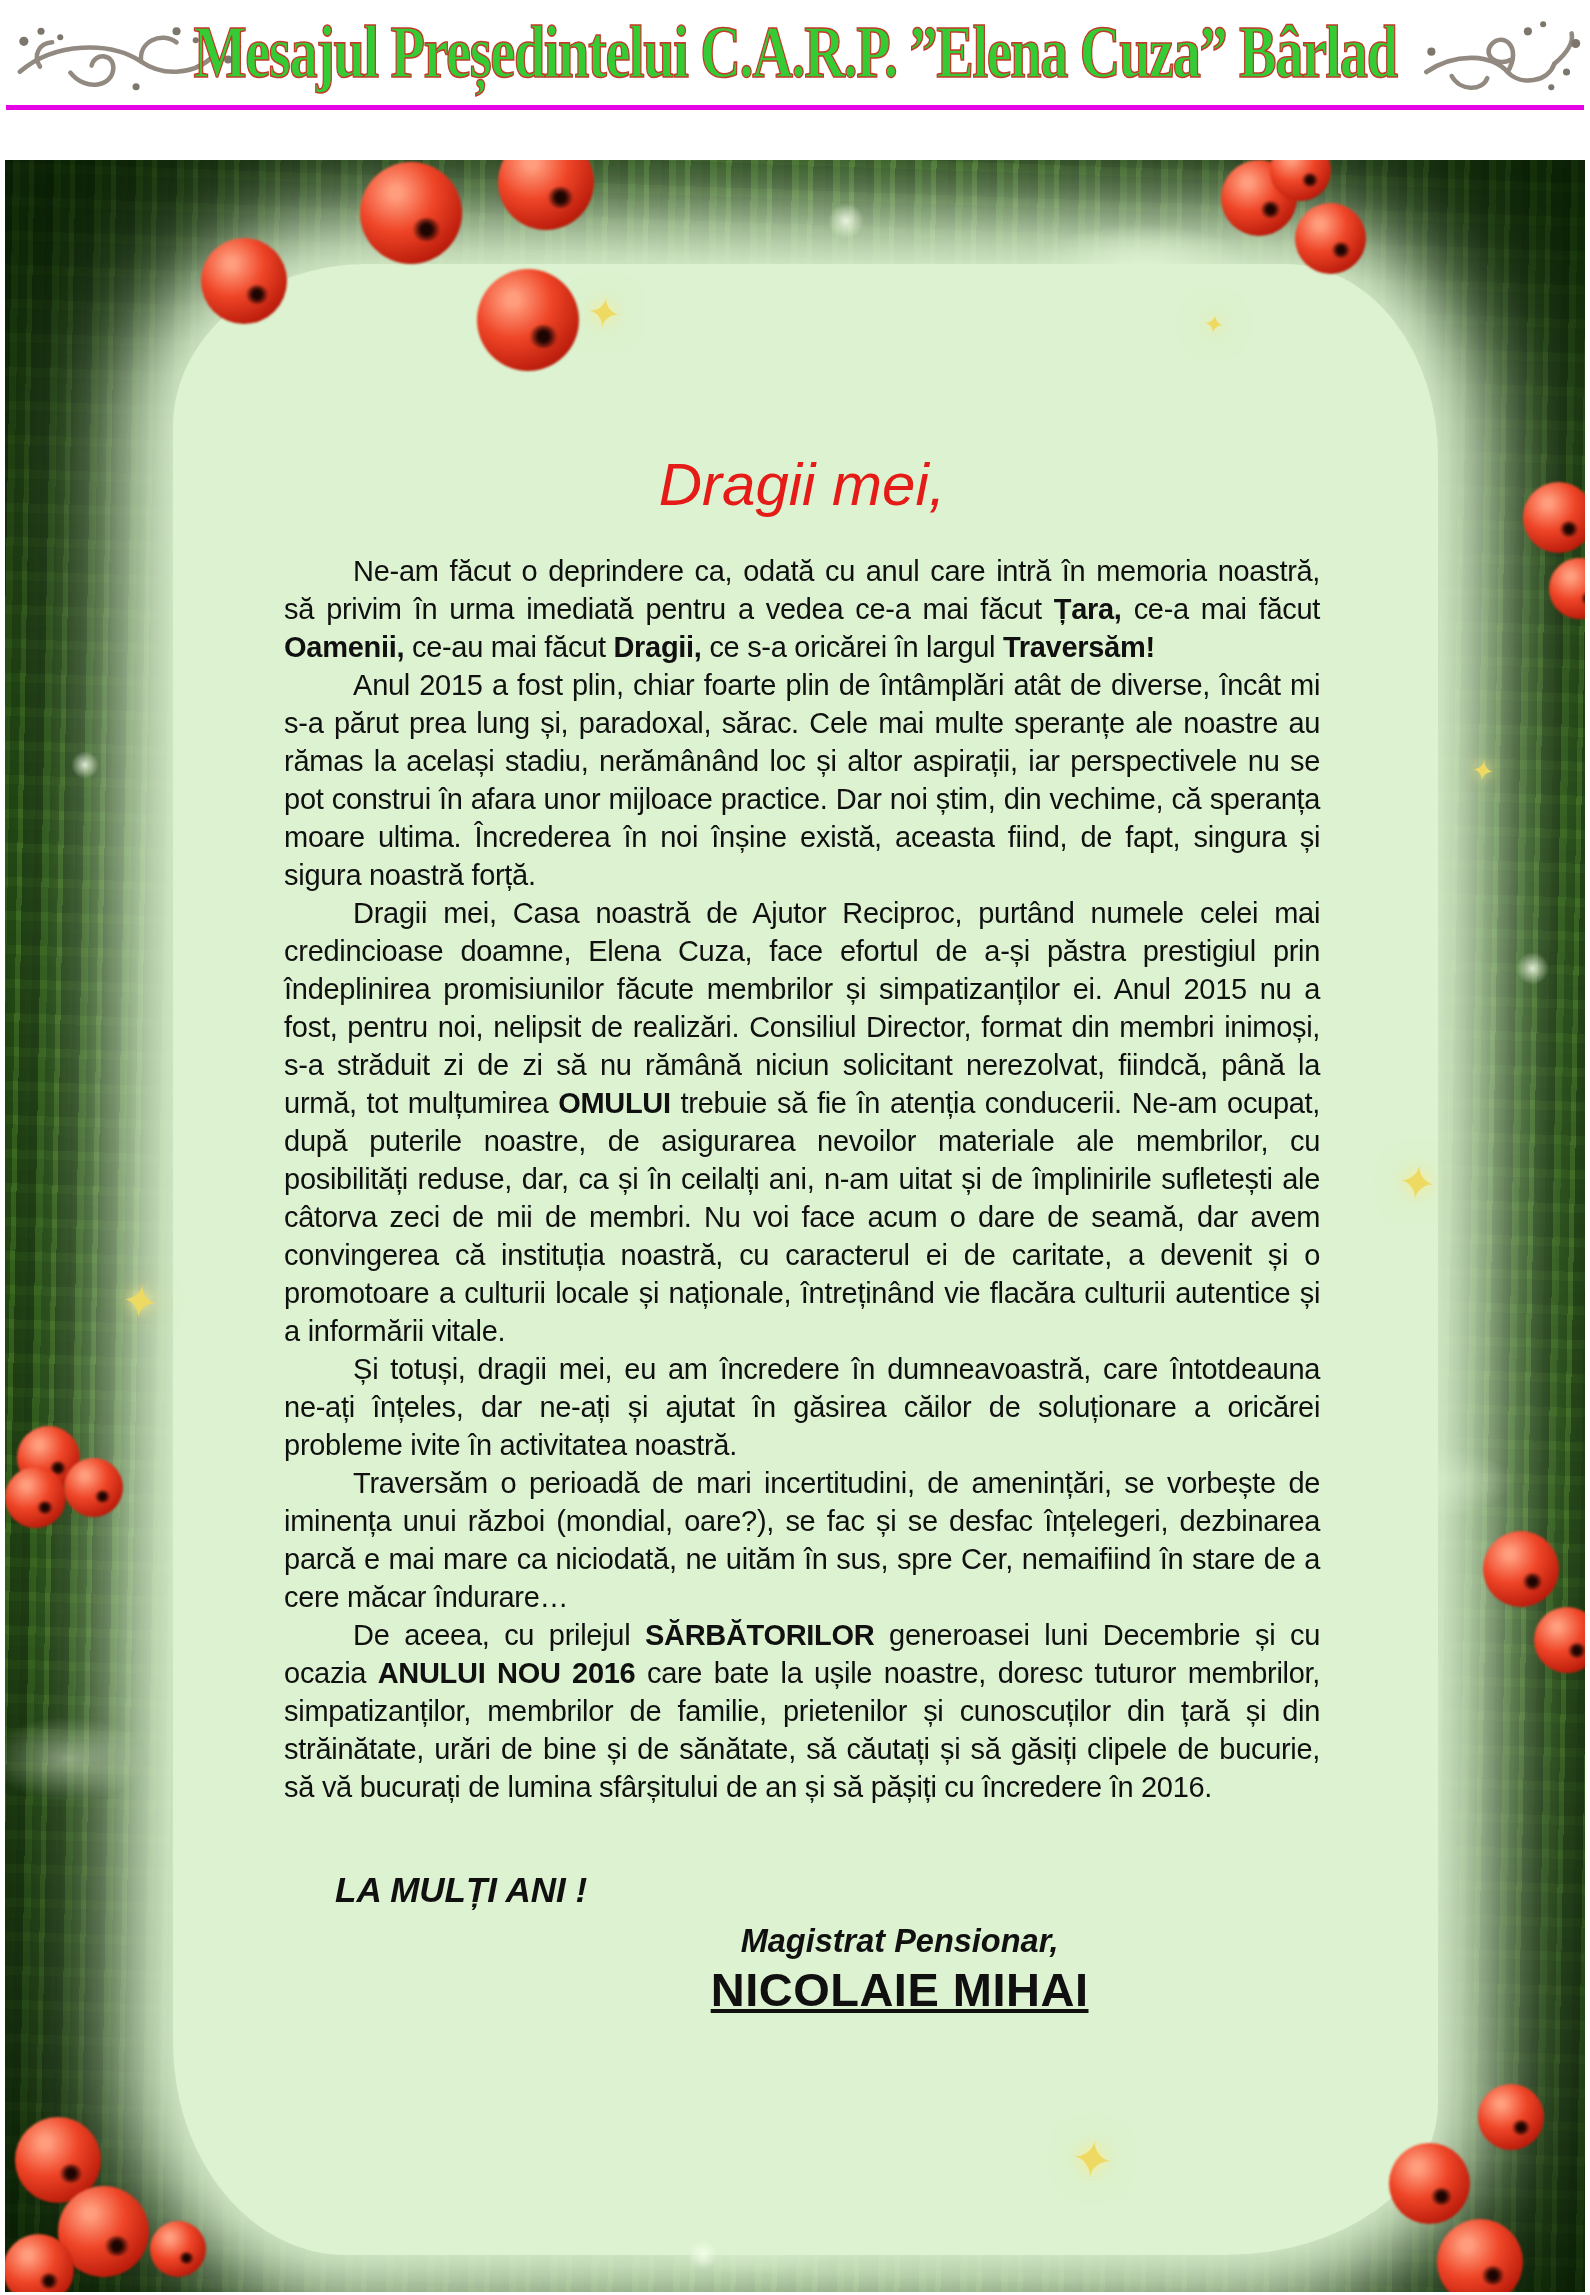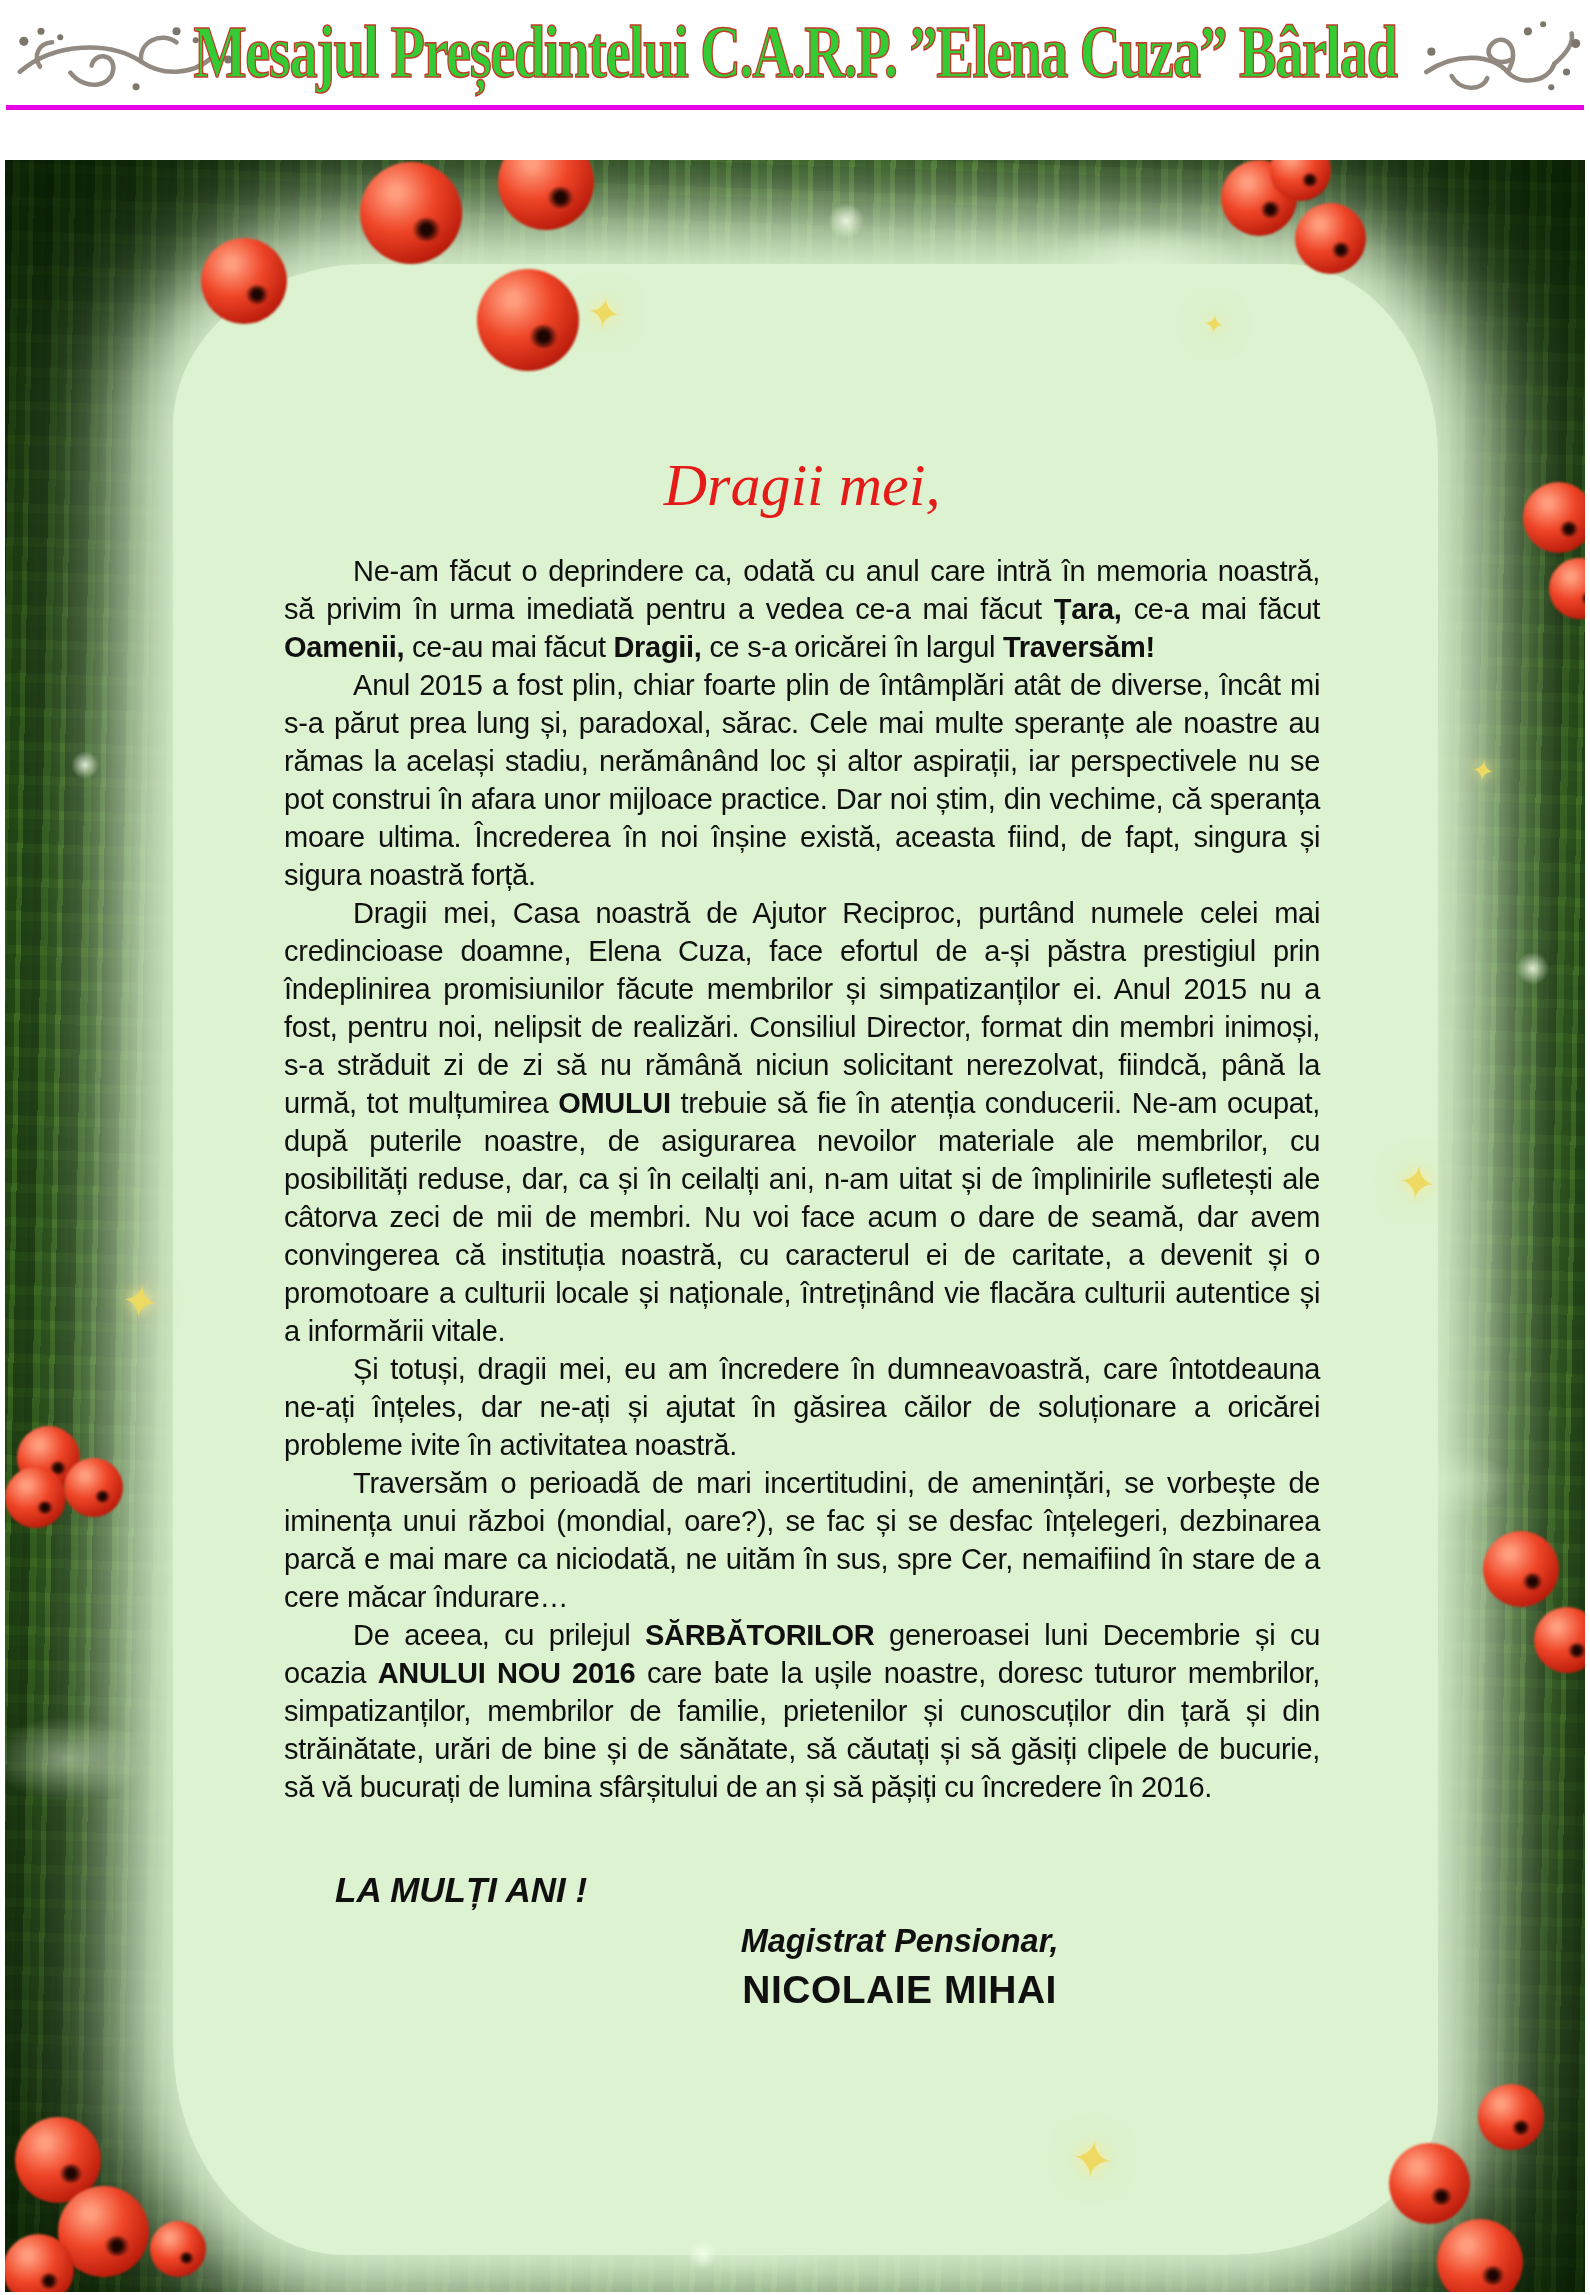--- a/index.html
+++ b/index.html
@@ -42,30 +42,30 @@
   .berry{position:absolute;border-radius:50%;filter:blur(0.8px);
     background:radial-gradient(circle at 35% 30%,#ff9d7d 6%,#ef4527 40%,#b81a0a 78%,#6d0c04 100%);}
   .berry::after{content:"";position:absolute;left:52%;top:55%;width:26%;height:22%;
     border-radius:50%;background:radial-gradient(circle,#1d0502 30%,rgba(29,5,2,0) 80%);}
   .star{position:absolute;transform:translate(-50%,-50%) rotate(8deg);color:#eed963;
     text-shadow:0 0 13.2px rgba(252,236,140,0.95),0 0 30.5px rgba(250,230,120,0.6);line-height:1;}
   .bokeh{position:absolute;border-radius:50%;background:radial-gradient(circle,rgba(245,255,235,0.85),rgba(245,255,235,0) 70%);}
 
   
   .salutation{position:absolute;left:279px;top:292px;width:1036px;text-align:center;
-    font-family:Liberation Serif, serif;font-style:italic;font-size:60px;line-height:66px;color:#e41b17;}
+    font-family:Liberation Sans, sans-serif;font-style:italic;font-size:60px;line-height:66px;color:#e41b17;}
   .body-text{position:absolute;left:279px;top:392px;width:1036px;color:#101010;
     font-size:29px;line-height:38px;text-align:justify;letter-spacing:-0.3px;}
   .body-text p{margin:0;text-indent:69px;}
   .body-text b{font-weight:bold;}
   .closing{position:absolute;left:330px;top:1710px;color:#101010;
     font-size:35px;font-weight:bold;font-style:italic;letter-spacing:0;}
   .signoff{position:absolute;left:554px;top:1758px;width:681px;text-align:center;color:#101010;}
   .signoff .role{font-size:32.5px;font-weight:bold;font-style:italic;line-height:47px;}
-  .signoff .name{font-size:39px;font-weight:bold;line-height:49px;letter-spacing:0.5px;}
+  .signoff .name{font-size:47px;font-weight:bold;line-height:49px;letter-spacing:0.5px;text-decoration:underline;}
 </style>
 </head>
 <body>
 
 <div class="page">
 
   <div class="header">
     <svg class="flourish left" width="239" height="91" viewBox="0 0 470 180">
       <g fill="none" stroke="#928a80" stroke-width="9" stroke-linecap="round">
         <path d="M20 120 C 90 60, 200 60, 260 100 C 300 128, 360 128, 400 92"></path>

